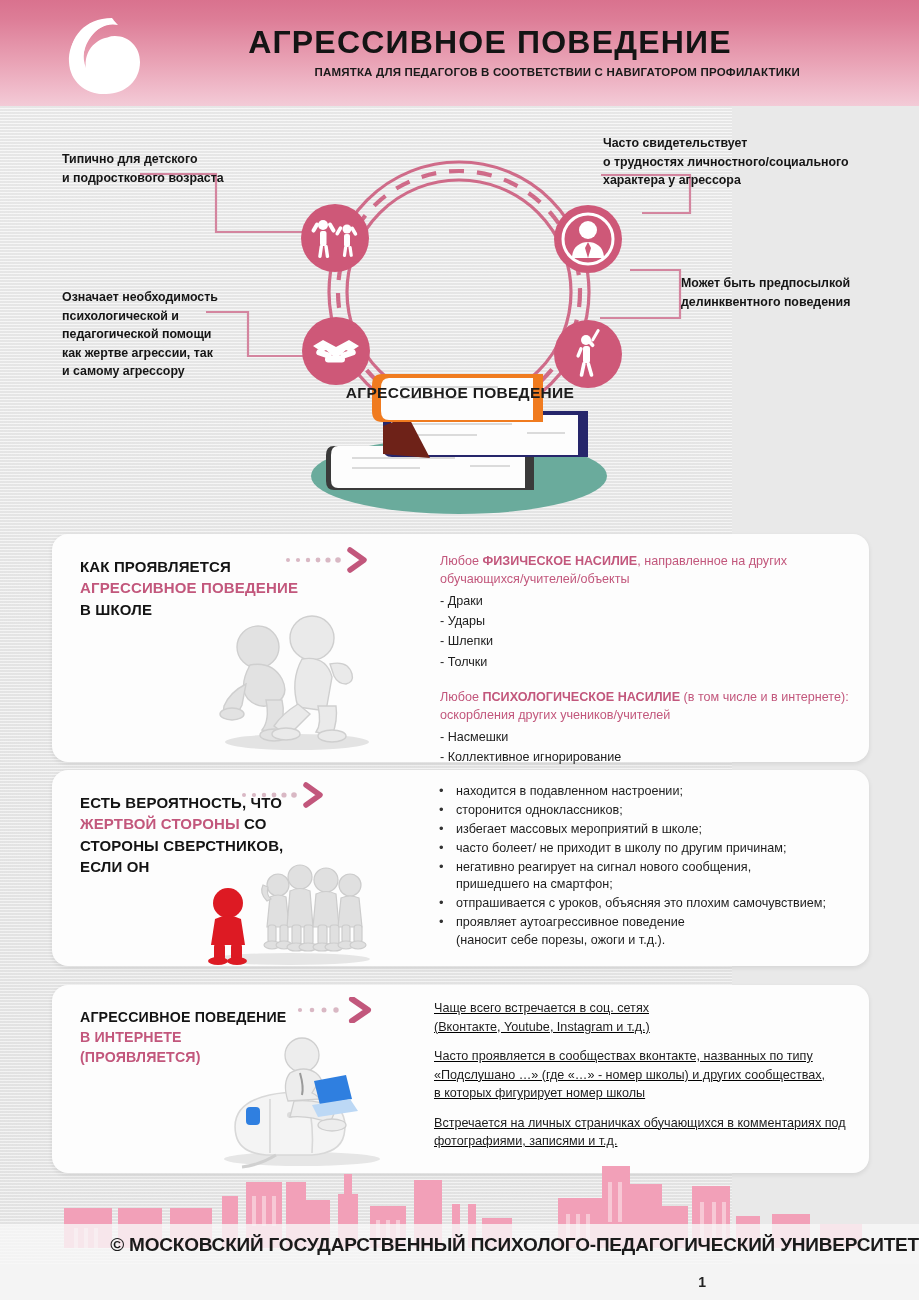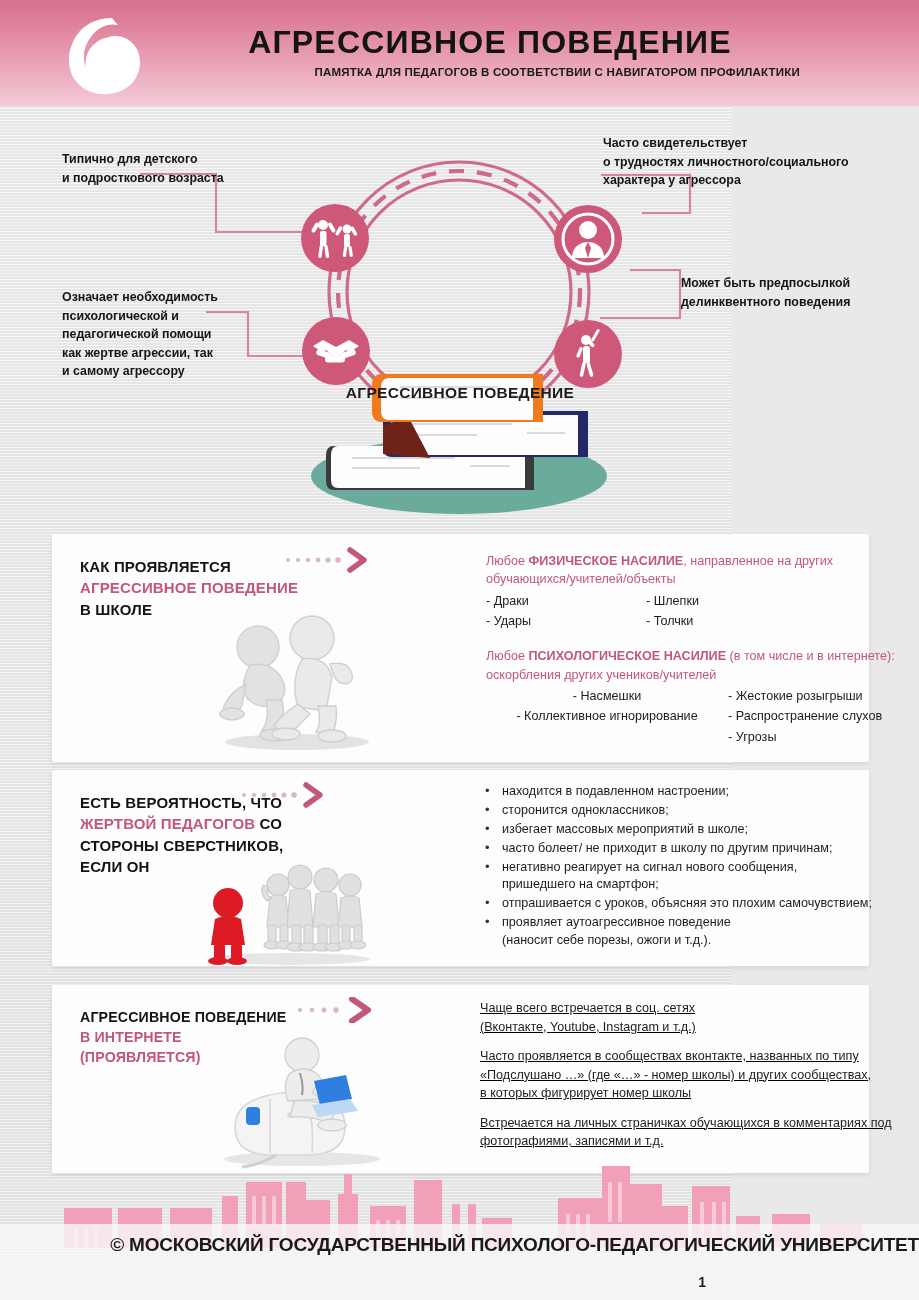--- a/index.html
+++ b/index.html
@@ -53,53 +53,53 @@
     color: #151515; line-height: 1.5;
   }
   .callout.c1 { left: 62px; top: 44px; width: 250px; }
   .callout.c2 { left: 603px; top: 28px; width: 300px; }
   .callout.c3 { left: 62px; top: 182px; width: 230px; }
   .callout.c4 { left: 681px; top: 168px; width: 250px; }
 
   
   .card {
     position: absolute; left: 52px; width: 817px;
-    background: #fdfdfd; border-radius: 2px;
+    background: #fdfdfd; border-radius: 16px;
     box-shadow: 0 2px 5px rgba(0,0,0,0.09);
   }
   .card.card1 { top: 534px; height: 228px; }
   .card.card2 { top: 770px; height: 196px; }
   .card.card3 { top: 985px; height: 188px; }
 
   .card-left { position: absolute; left: 0; top: 0; width: 330px; height: 100%; }
   .card-title {
     position: absolute; left: 28px; top: 22px; width: 268px;
     font-size: 15px; font-weight: bold; color: #141414;
     line-height: 1.42; letter-spacing: 0.15px;
   }
   .card3 .card-title { font-size: 14.2px; }
   .pinkword { color: #c2577c; }
   .pinkline { color: #c2577c; }
   .arrow-in-card { position:absolute; }
 
   .art { position: absolute; }
 
-  .card-right { position: absolute; margin-left: 46px; }
+  .card-right { position: absolute; }
   .card1 .card-right { left: 388px; top: 18px; width: 420px; }
   .card2 .card-right { left: 382px; top: 13px; width: 440px; }
   .card3 .card-right { left: 382px; top: 14px; width: 460px; text-decoration: underline; }
 
   .lede { font-size: 12.6px; color: #c2577c; line-height: 1.45; }
   .lede b { font-weight: bold; }
 
-  .two-col { display: flex; margin-top: 2px; }
+  .two-col { display: flex; margin-top: 2px; flex-direction: column; }
   .two-col .col { }
   .c1a { width: 160px; }
   .c1b { width: 200px; }
-  .c2a { width: 272px; text-align: center; }
+  .c2a { width: 272px; }
   .c2b { width: 200px; }
   .dashitem { font-size: 12.6px; color: #1d1d1d; line-height: 1.62; }
 
   ul.bullets { list-style: none; }
   ul.bullets li {
     position: relative; padding-left: 22px;
     font-size: 12.6px; color: #1d1d1d; line-height: 1.42; margin-bottom: 1px;
   }
   ul.bullets li::before {
     content: "•"; position: absolute; left: 5px; top: -1px;
@@ -341,21 +341,21 @@
           <div class="dashitem">- Угрозы</div>
         </div>
       </div>
     </div>
   </div>
 
   <div class="card card2">
     <div class="card-left">
       <div class="card-title">
         <div>ЕСТЬ ВЕРОЯТНОСТЬ, ЧТО</div>
-        <div><span class="pinkword">ЖЕРТВОЙ ПЕДАГОГОВ</span><span> СО</span></div>
+        <div><span class="pinkword">ЖЕРТВОЙ СТОРОНЫ</span><span> СО</span></div>
         <div>СТОРОНЫ СВЕРСТНИКОВ,</div>
         <div>ЕСЛИ ОН</div>
       </div>
       <svg class="art" style="left:148px; top:85px;" width="180" height="110" viewBox="0 0 180 110">
         <ellipse cx="90" cy="104" rx="80" ry="6" fill="#e6e6e6"></ellipse>
 
         <g fill="#e0e0e0" stroke="#cccccc" stroke-width="1.2">
           <circle cx="78" cy="30" r="11"></circle>
             <path d="M70 42 q8 -4 16 0 l3 30 l-22 0 Z"></path>
             <path d="M67 46 q-8 -8 -4 -16 l5 2 q-2 8 3 12 Z"></path>

